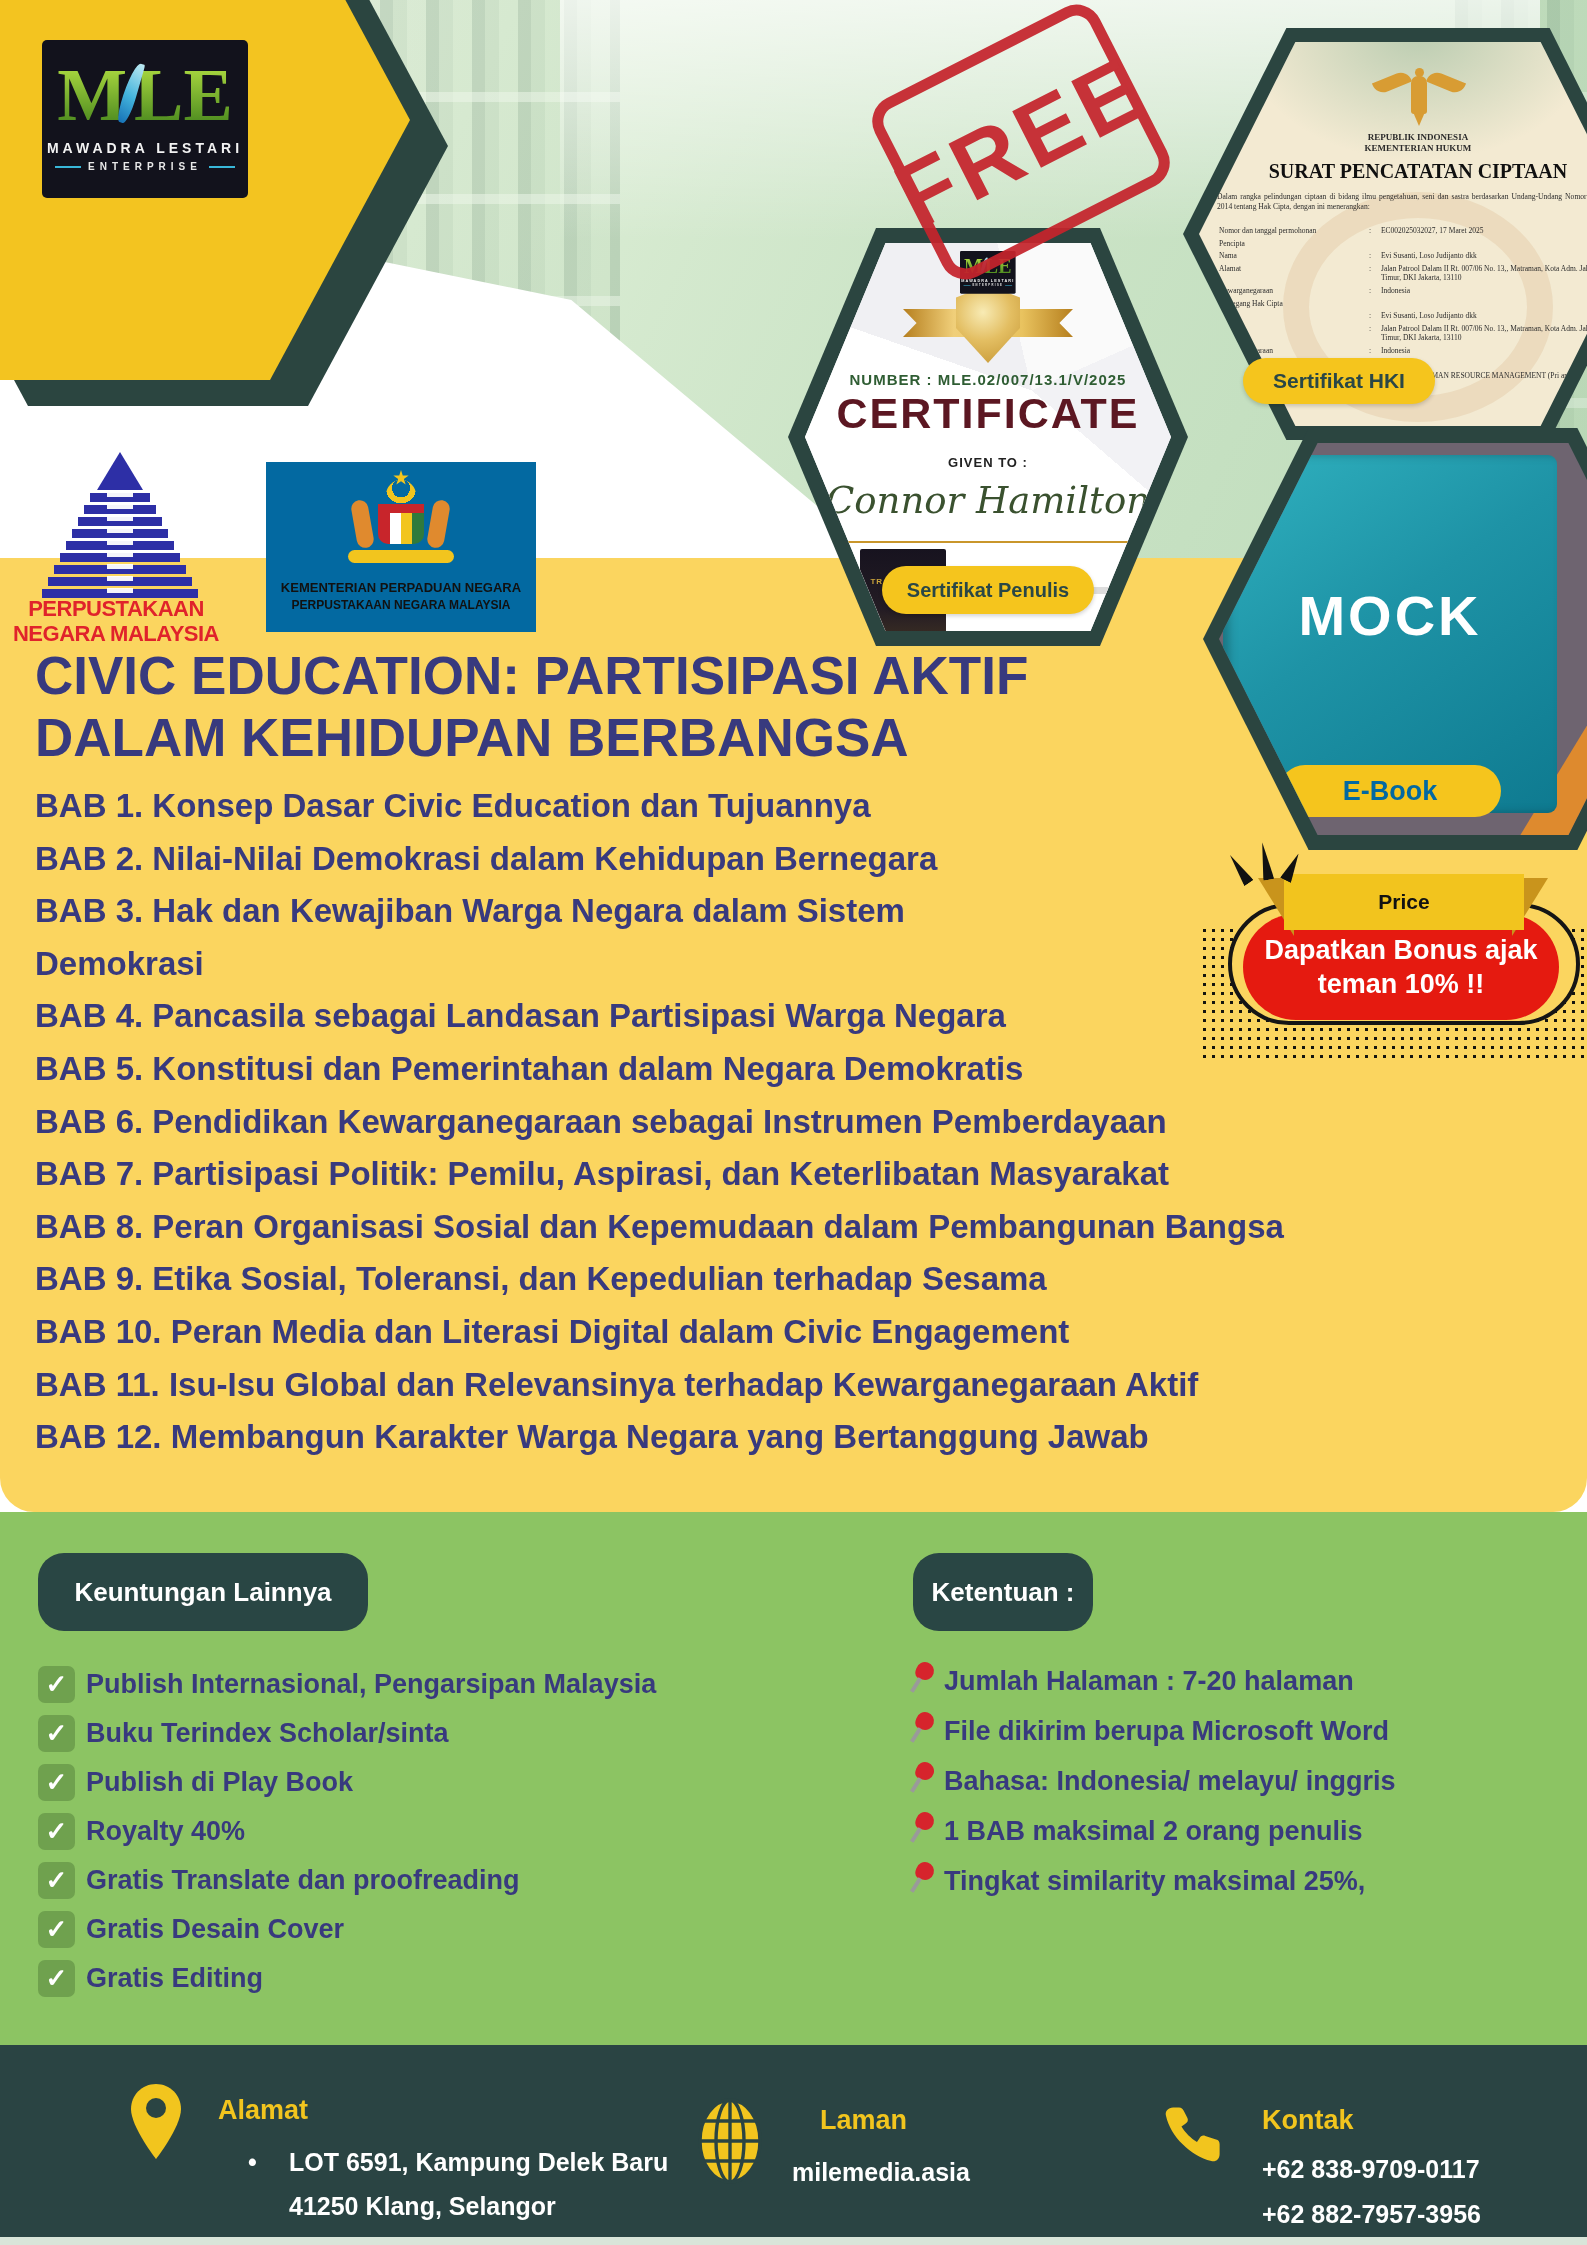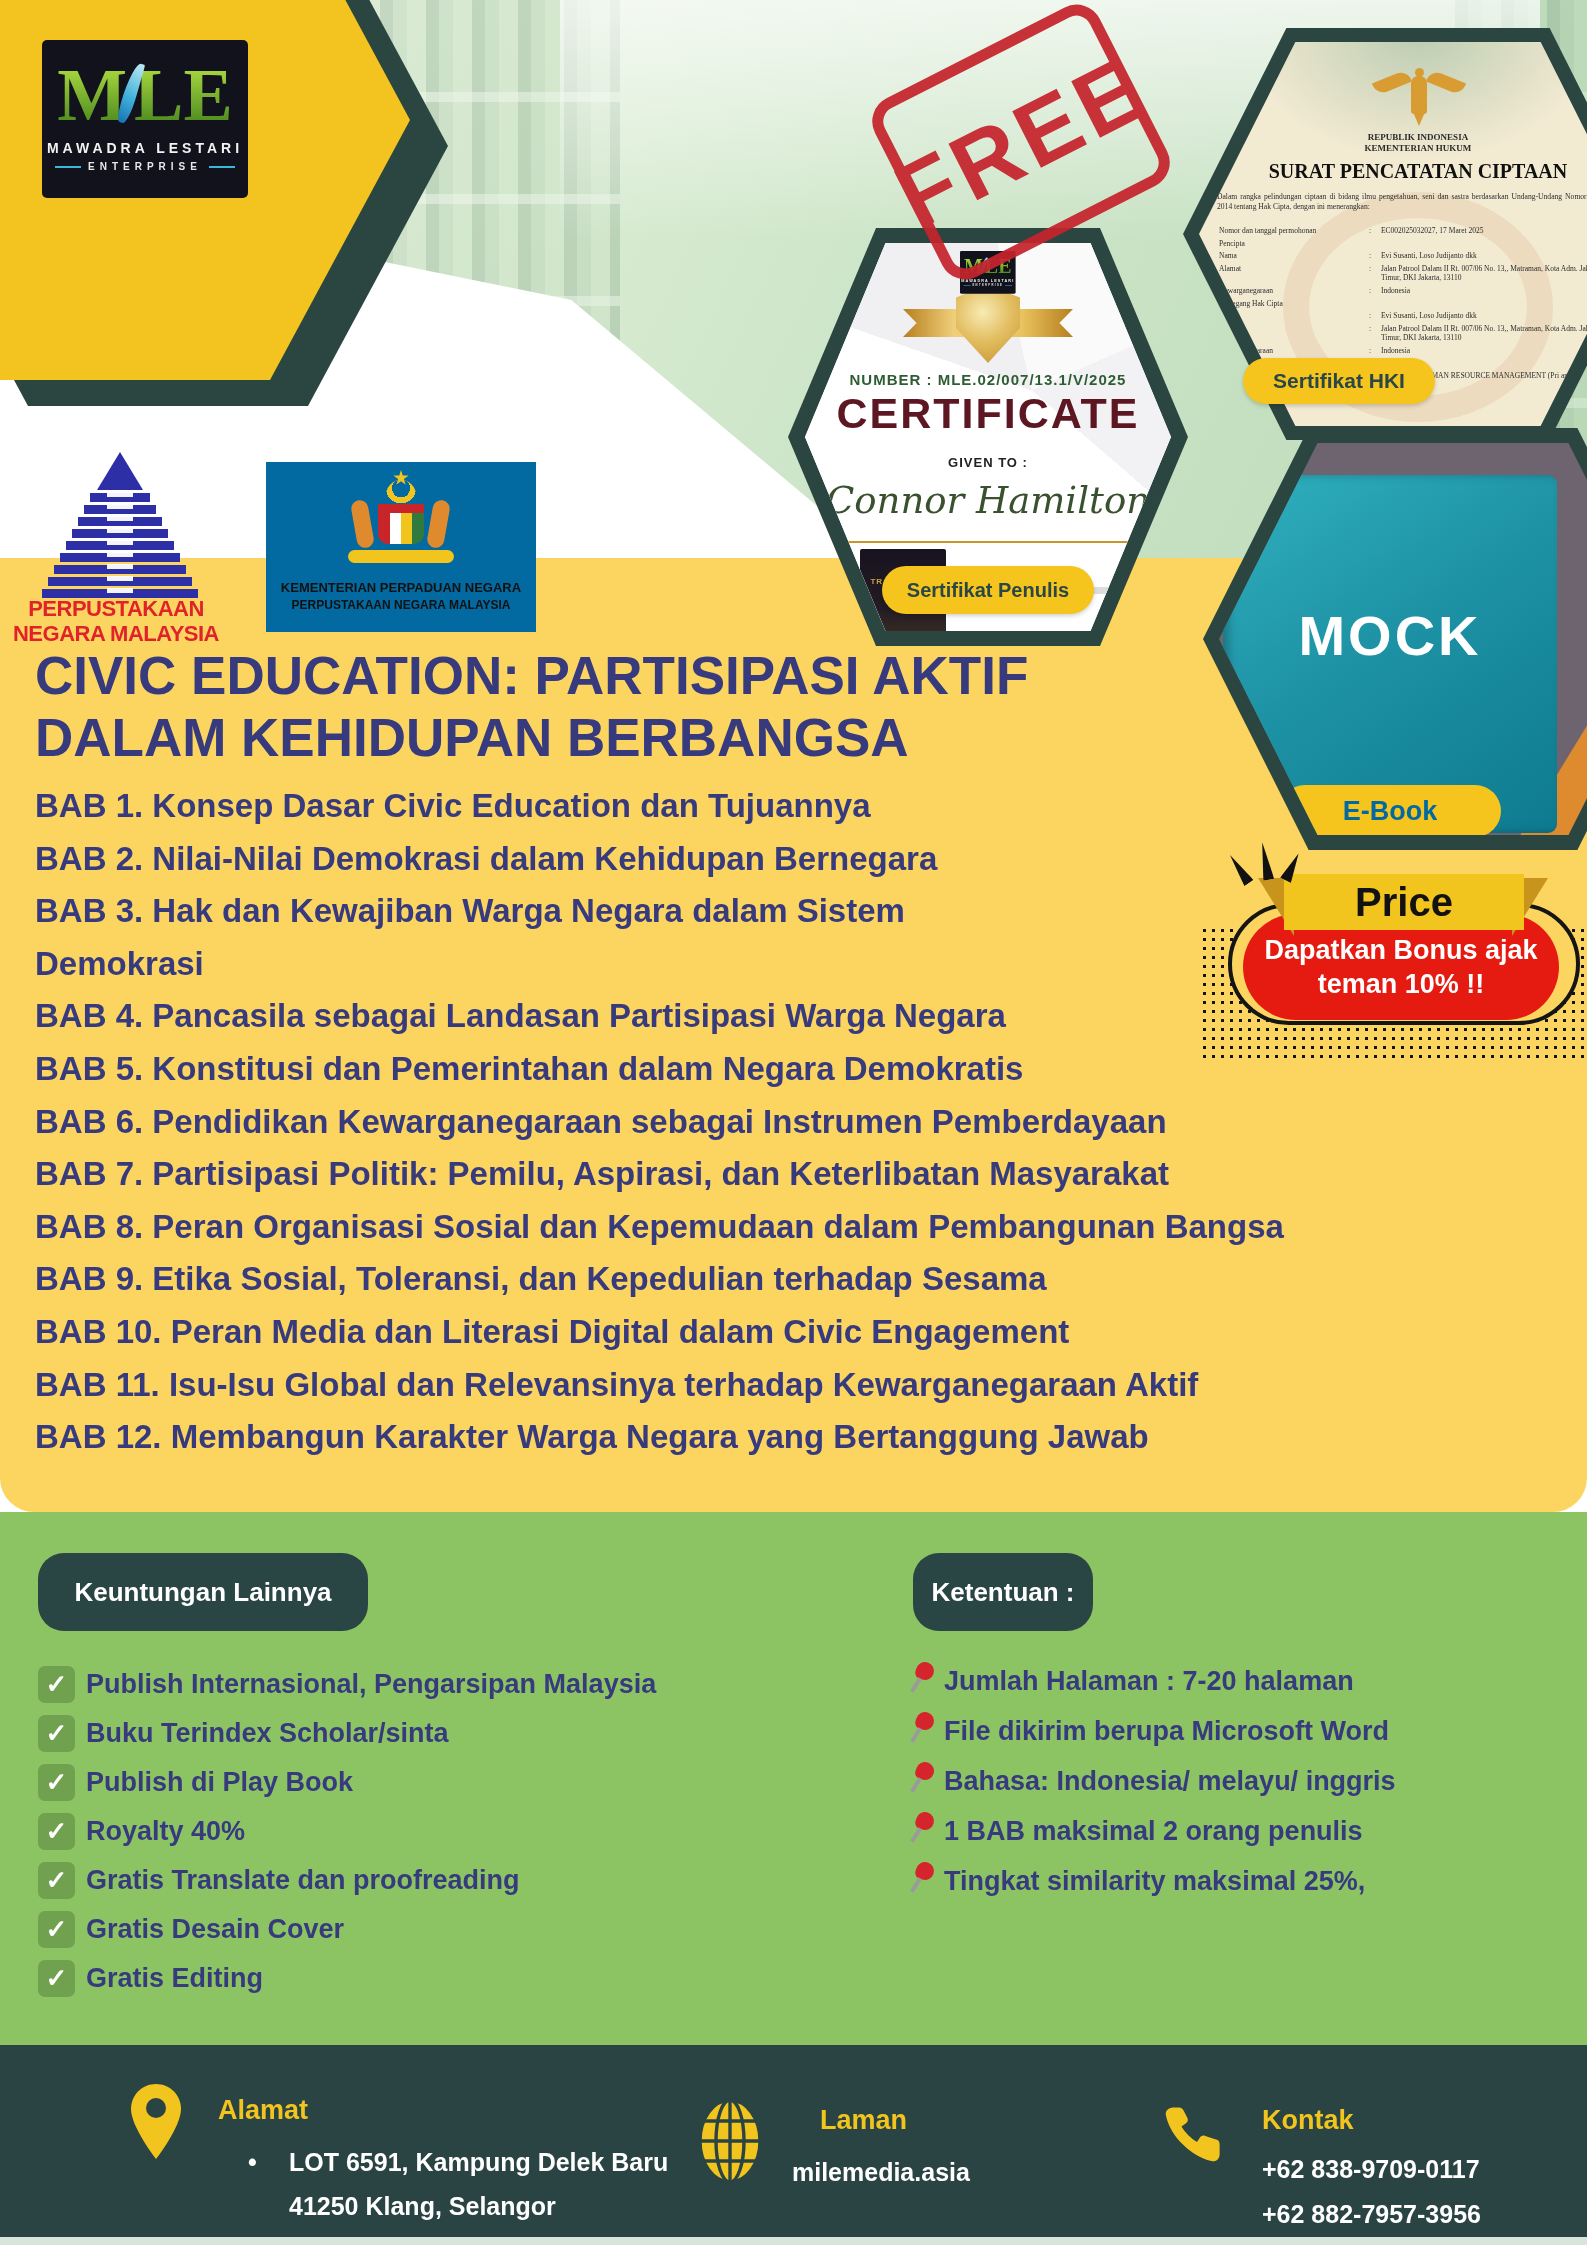--- a/index.html
+++ b/index.html
@@ -99,37 +99,37 @@
   .hki-row { display:flex; margin-bottom:3px; }
   .hki-label { width:150px; flex:none; }
   .hki-colon { width:12px; flex:none; }
   .hki-value { width:240px; }
   .bold { font-weight:normal; }
 
   
   .mock-wrap { left:1203px; top:428px; width:480px; height:422px; }
   .mock-inner { left:16px; top:15px; width:448px; height:392px; background:#6E6470; }
   .mock-orange { position:absolute; left:292px; top:130px; width:156px; height:262px; background:#DE8A2E; clip-path:polygon(100% 8%,100% 100%,6% 100%); }
-  .mock-book { position:absolute; left:4px; top:32px; width:334px; height:358px; border-radius:9px;
+  .mock-book { position:absolute; left:4px; top:12px; width:334px; height:358px; border-radius:9px;
     background:linear-gradient(145deg,#30B1BF 0%,#1E93A6 45%,#0E7A90 100%); box-shadow:inset 6px 0 10px rgba(0,0,0,.25); }
   .mock-line { position:absolute; width:100%; text-align:center; color:#fff; font-weight:bold; font-size:56px; letter-spacing:3px; }
   .mock-l1 { top:128px; } .mock-l2 { top:198px; }
   .pill-ebook { position:absolute; left:56px; top:310px; width:222px; height:52px; border-radius:26px; background:#F5C51D;
     display:flex; align-items:center; justify-content:center; font-size:27px; font-weight:bold; color:#0369a1; }
   .white-chev1 { left:1545px; top:462px; width:11px; height:128px; background:#fff; transform:rotate(-36deg); transform-origin:bottom left; z-index:4; }
   .white-chev2 { left:1545px; top:570px; width:11px; height:128px; background:#fff; transform:rotate(36deg); transform-origin:top left; z-index:4; }
 
   
   .dots { left:1200px; top:926px; width:387px; height:132px; z-index:3;
     background-image:radial-gradient(#14140F 1.6px, transparent 1.9px); background-size:9px 9px; }
   .price-outline { left:1228px; top:903px; width:352px; height:122px; border:4px solid #151515; border-radius:61px; background:#FBD55F; z-index:4; }
   .ribbon-foldL { left:1258px; top:878px; width:36px; height:58px; background:#C9941C; clip-path:polygon(0 0,100% 0,100% 100%); z-index:5; }
   .ribbon-foldR { left:1512px; top:878px; width:36px; height:58px; background:#C9941C; clip-path:polygon(0 0,100% 0,0 100%); z-index:5; }
   .ribbon { left:1284px; top:874px; width:240px; height:56px; background:#F2C41E; z-index:6;
-    display:flex; align-items:center; justify-content:center; font-size:40px; font-weight:bold; color:#121212; }
+    display:flex; align-items:center; justify-content:center; font-size:21px; font-weight:bold; color:#121212; }
   .red-pill { left:1243px; top:914px; width:316px; height:106px; background:#E51A10; border-radius:53px; z-index:5;
     display:flex; flex-direction:column; align-items:center; justify-content:center; color:#fff; font-weight:bold; font-size:27px; line-height:34px; }
   .spark { background:#111; clip-path:polygon(50% 0,100% 100%,0 100%); z-index:6; }
   .spk1 { left:1234px; top:852px; width:11px; height:34px; transform:rotate(-34deg); }
   .spk2 { left:1260px; top:842px; width:11px; height:38px; transform:rotate(-10deg); }
   .spk3 { left:1286px; top:852px; width:12px; height:30px; transform:rotate(26deg); }
 
   
   .pnm { left:30px; top:452px; width:180px; height:150px; z-index:4; }
   .pnm-tri { margin:0 auto; width:0; height:0; border-left:23px solid transparent; border-right:23px solid transparent; border-bottom:38px solid #2D2FA6; }

